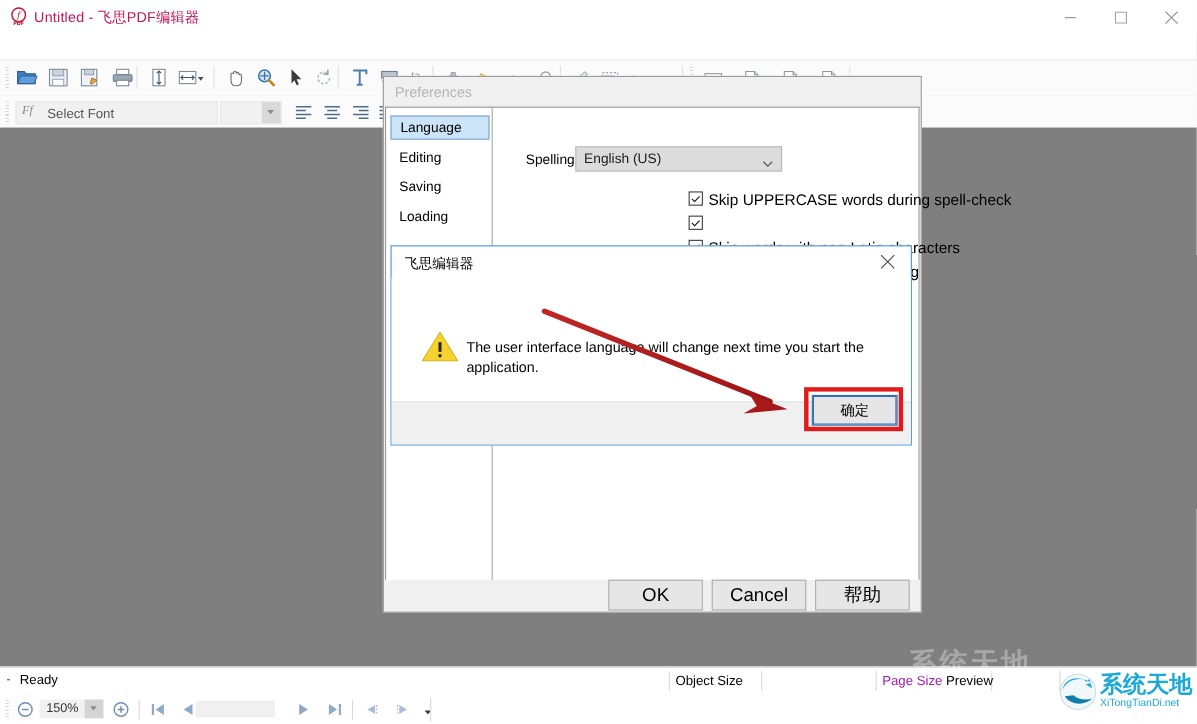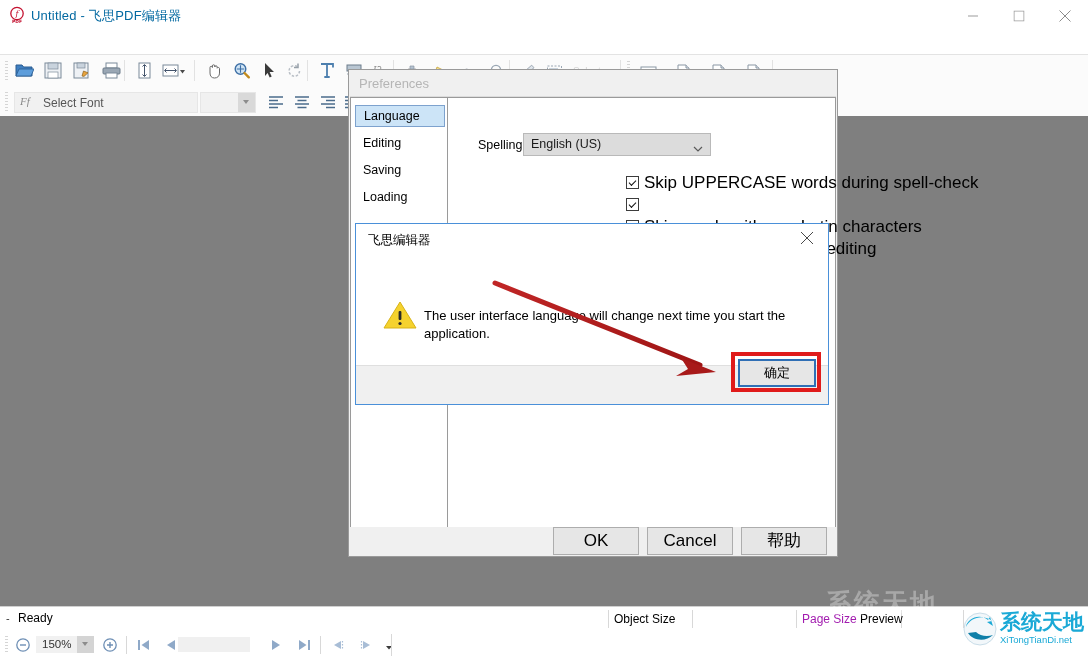--- a/index.html
+++ b/index.html
@@ -7,21 +7,21 @@
     width:1088px;height:658px;overflow:hidden;
     font-family:"Liberation Sans","DejaVu Sans",sans-serif;
     font-size:12px;color:#000;background:#fff;
     -webkit-font-smoothing:antialiased;
   }
   #app{position:relative;width:1088px;height:658px;background:#fff;}
 
   
   .titlebar{position:absolute;left:0;top:0;width:1088px;height:31px;background:#fff;}
   .tb-icon{position:absolute;left:8px;top:6px;width:18px;height:18px;}
-  .tb-title{position:absolute;left:31px;top:7px;font-size:13px;color:#0369a1;letter-spacing:.2px;white-space:nowrap;}
+  .tb-title{position:absolute;left:31px;top:7px;font-size:13px;color:#be185d;letter-spacing:.2px;white-space:nowrap;}
   .wbtn{position:absolute;top:0;width:46px;height:31px;cursor:default;}
   .wbtn svg{position:absolute;left:50%;top:50%;transform:translate(-50%,-50%);}
   #w-min{left:950px;}#w-max{left:996px;}#w-close{left:1042px;}
 
   
   .menubar{position:absolute;left:0;top:31px;width:1088px;height:24px;background:#fff;}
   .menubar .grip{position:absolute;left:5px;top:4px;width:3px;height:16px;
      background:repeating-linear-gradient(to bottom,#cfcfcf 0 1px,transparent 1px 3px);}
   .menu-item{position:absolute;top:2px;height:20px;line-height:20px;font-size:12.5px;
      padding:0 7px;color:#000;white-space:nowrap;}
@@ -71,21 +71,21 @@
   .pref-title{position:absolute;left:10px;top:6px;font-size:13px;color:#b5b5b5;}
   .pref-body{position:absolute;left:1px;top:26px;width:486px;height:430px;background:#fff;border-top:1px solid #dcdcdc;}
   .pref-list{position:absolute;left:0;top:0;width:98px;height:430px;background:#fff;border-right:1px solid #9a9a9a;border-top:1px solid #9a9a9a;border-left:1px solid #9a9a9a;box-sizing:border-box;}
   .pref-li{position:absolute;left:4px;width:90px;height:22px;line-height:22px;font-size:12.5px;padding-left:8px;box-sizing:border-box;}
   .pref-li.sel{background:#cce4f7;border:1px solid #7da2ce;line-height:20px;}
   .pref-right{position:absolute;left:98px;top:0;width:388px;height:430px;background:#fff;border-top:1px solid #9a9a9a;border-right:1px solid #9a9a9a;box-sizing:border-box;}
   .sp-label{position:absolute;left:30px;top:40px;font-size:12.5px;}
   .sp-combo{position:absolute;left:75px;top:35px;width:186px;height:21px;background:#dcdcdc;border:1px solid #b9b9b9;}
   .sp-combo .v{position:absolute;left:7px;top:3px;font-size:12.5px;color:#1a1a1a;}
   .sp-combo .chev{position:absolute;right:9px;top:7px;width:8px;height:5px;}
-  .cb-row{position:absolute;left:178px;font-size:17px;white-space:nowrap;text-align:right;}
+  .cb-row{position:absolute;left:178px;font-size:14px;white-space:nowrap;text-align:right;}
   .cb{display:inline-block;width:11px;height:11px;border:1px solid #3c3c3c;background:#fff;
       vertical-align:-1px;margin-right:5px;position:relative;}
   .cb:after{content:"";position:absolute;left:2px;top:2.5px;width:6px;height:3px;
       border-left:1.6px solid #111;border-bottom:1.6px solid #111;transform:rotate(-45deg);}
   .pref-footer{position:absolute;left:1px;top:457px;width:486px;height:28px;}
   .pref-btn{position:absolute;top:0;height:26px;background:#e6e6e6;border:1px solid #adadad;
      font-size:17px;text-align:center;line-height:25px;}
 
   
   .msgbox{position:absolute;left:355px;top:223px;width:472px;height:180px;

